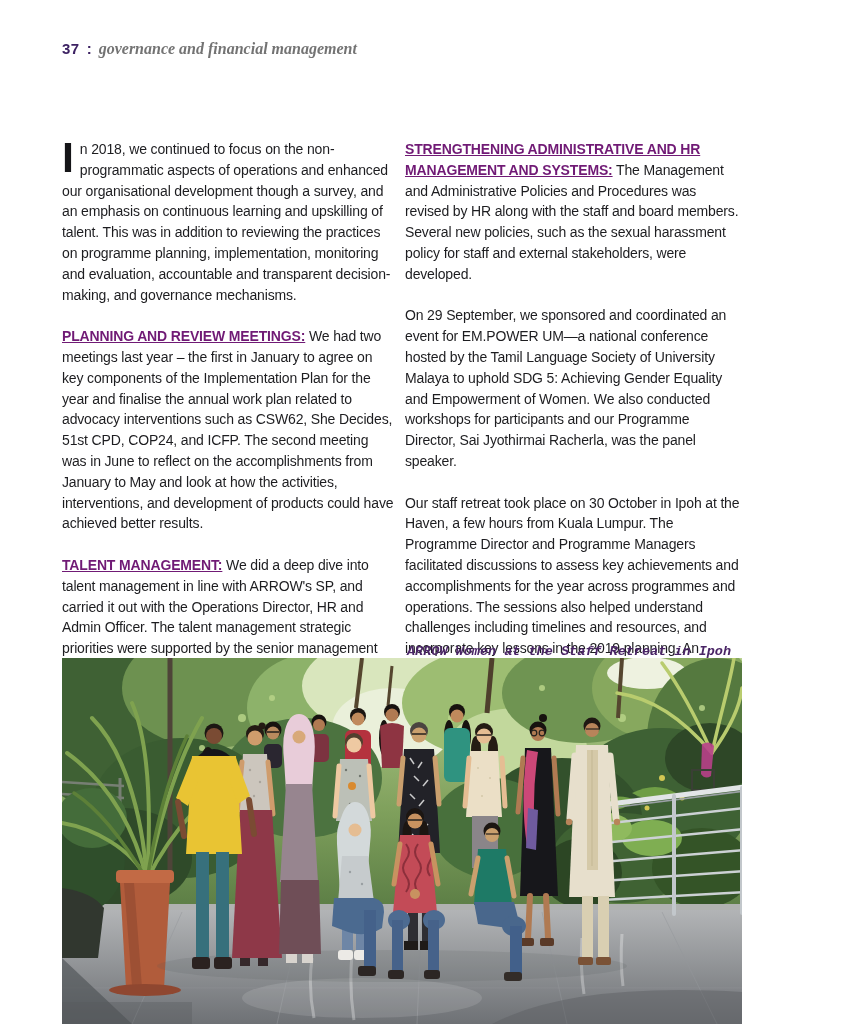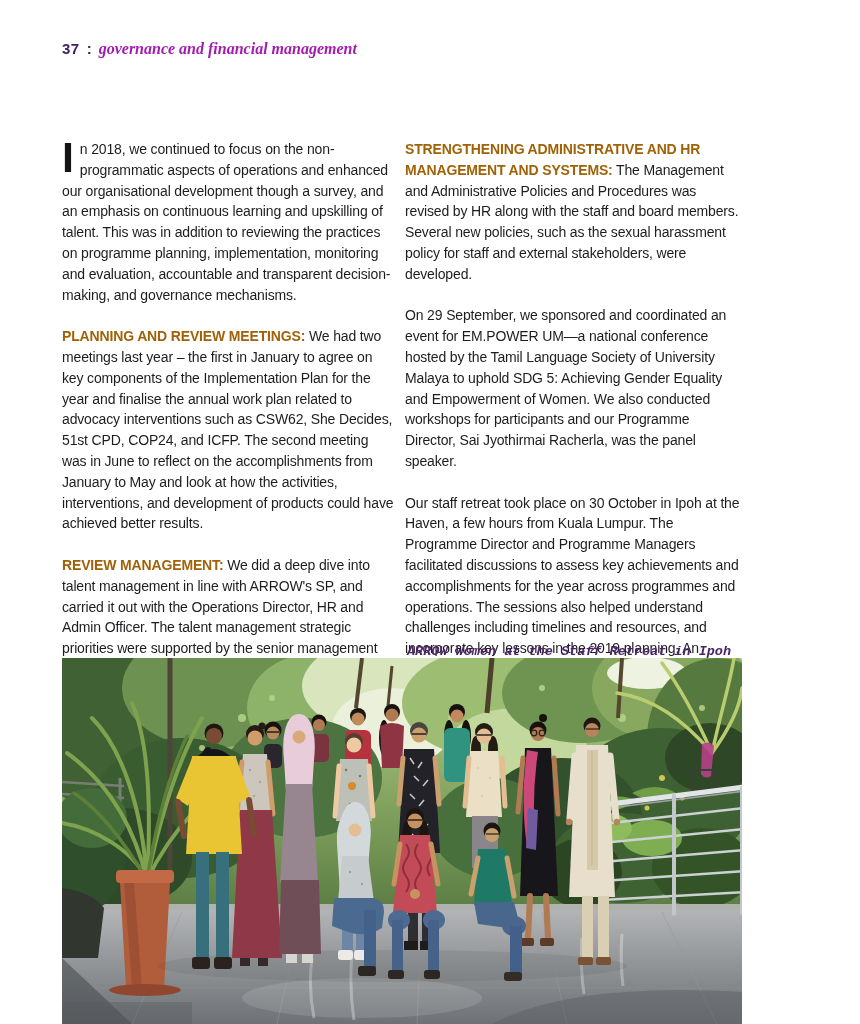--- a/index.html
+++ b/index.html
@@ -4,27 +4,27 @@
 <style>
   html,body{margin:0;padding:0;background:#ffffff;}
   #page{
     position:relative;width:860px;height:1024px;background:#ffffff;
     font-family:"Liberation Sans",sans-serif;color:#1d1d20;overflow:hidden;
   }
   
   .page-header{position:absolute;top:40px;left:62px;color:#3d2263;white-space:nowrap;}
   .page-num{font-weight:700;font-size:15px;letter-spacing:.5px;}
   .page-sep{font-weight:700;font-size:15px;margin:0 7px;}
-  .page-title{font-family:"Liberation Serif",serif;font-style:italic;font-weight:700;font-size:16px;color:#a21caf;text-align:center;}
+  .page-title{font-family:"Liberation Serif",serif;font-style:italic;font-weight:700;font-size:16px;color:#737373;text-align:center;}
   
   .col{position:absolute;top:139px;font-size:14px;line-height:20.8px;letter-spacing:-0.15px;text-align:left;}
   .col-left{left:62px;width:334px;}
   .col-right{left:405px;width:337px;}
   .col p{margin:0 0 20.8px;}
-  .heading{color:#a16207;font-weight:700;}
+  .heading{color:#701a75;font-weight:700;text-decoration:underline;}
   .bold-lead{font-weight:400;}
   .dropcap{float:left;font-weight:700;font-size:43px;line-height:34px;padding:1px 6px 0 0;color:#151518;}
   
   .caption{position:absolute;top:632px;left:407px;width:336px;
     font-family:Liberation Mono, monospace;font-style:italic;font-weight:700;
     font-size:13.5px;color:#4a2566;margin-top:12px;}
   
   .photo{position:absolute;left:62px;top:658px;width:680px;height:366px;overflow:hidden;background:#7fa05c;}
   .photo svg{display:block;}
 </style>
@@ -38,21 +38,21 @@
   </div>
 
   <div class="col col-left">
     <p>
       <span class="dropcap">I</span><span class="bold-lead">n 2018, we continued</span><span> to focus on the non-programmatic aspects of operations and enhanced our organisational development though a survey, and an emphasis on continuous learning and upskilling of talent. This was in addition to reviewing the practices on programme planning, implementation, monitoring and evaluation, accountable and transparent decision-making, and governance mechanisms.</span>
     </p>
     <p>
       <span class="heading">PLANNING AND REVIEW MEETINGS:</span><span> We had two meetings last year – the first in January to agree on key components of the Implementation Plan for the year and finalise the annual work plan related to advocacy interventions such as CSW62, She Decides, 51st CPD, COP24, and ICFP. The second meeting was in June to reflect on the accomplishments from January to May and look at how the activities, interventions, and development of products could have achieved better results.</span>
     </p>
     <p>
-      <span class="heading">REVIEW MANAGEMENT:</span><span> We did a deep dive into talent management in line with ARROW's SP, and carried it out with the Operations Director, HR and Admin Officer. The talent management strategic priorities were supported by the senior management and approved at the November board meeting.</span>
+      <span class="heading">TALENT MANAGEMENT:</span><span> We did a deep dive into talent management in line with ARROW's SP, and carried it out with the Operations Director, HR and Admin Officer. The talent management strategic priorities were supported by the senior management and approved at the November board meeting.</span>
     </p>
   </div>
 
   <div class="col col-right">
     <p>
       <span class="heading">STRENGTHENING ADMINISTRATIVE AND HR MANAGEMENT AND SYSTEMS:</span><span> The Management and Administrative Policies and Procedures was revised by HR along with the staff and board members. Several new policies, such as the sexual harassment policy for staff and external stakeholders, were developed.</span>
     </p>
     <p>On 29 September, we sponsored and coordinated an event for EM.POWER UM—a national conference hosted by the Tamil Language Society of University Malaya to uphold SDG 5: Achieving Gender Equality and Empowerment of Women. We also conducted workshops for participants and our Programme Director, Sai Jyothirmai Racherla, was the panel speaker.</p>
     <p>Our staff retreat took place on 30 October in Ipoh at the Haven, a few hours from Kuala Lumpur. The Programme Director and Programme Managers facilitated discussions to assess key achievements and accomplishments for the year across programmes and operations. The sessions also helped understand challenges including timelines and resources, and incorporate key lessons in the 2019 planning. An invigorating team building session was conducted by external team builders at the retreat.</p>
   </div>

